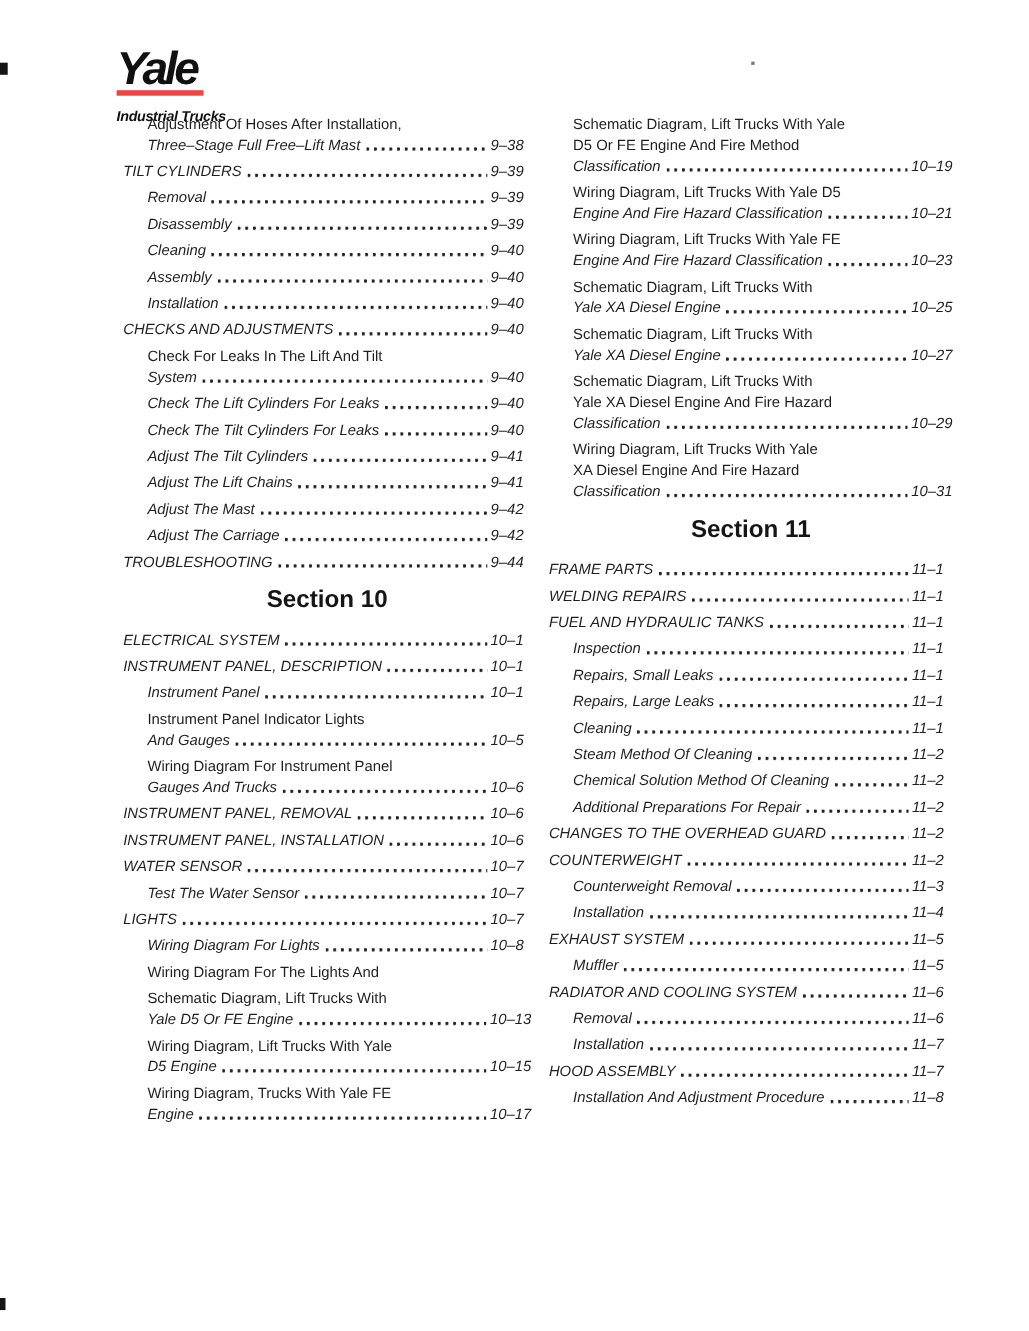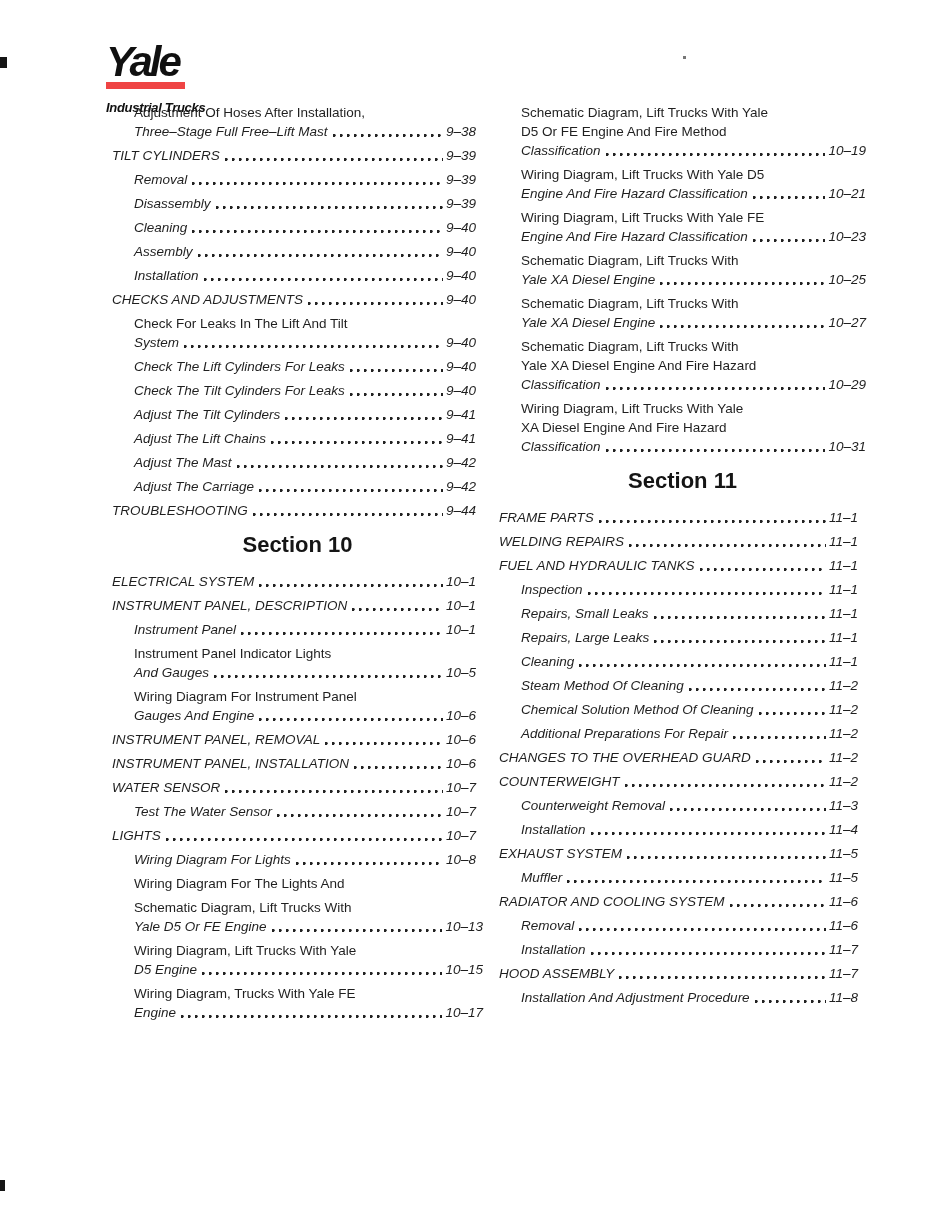--- a/index.html
+++ b/index.html
@@ -21,21 +21,21 @@
   
   .logo { position: absolute; left: 106px; top: 44px; }
   .logo .brand {
     display: inline-block;
     font-style: italic;
     font-weight: bold;
     font-size: 42px;
     line-height: 0.85;
     letter-spacing: -3px;
     color: #101010;
-    border-bottom: 7px solid #ef4444;
+    border-bottom: 5px solid #ef4444;
     padding: 0 6px 2px 0;
   }
   .logo .tagline {
     font-style: italic;
     font-weight: bold;
     font-size: 13px;
     letter-spacing: -0.3px;
     color: #101010;
     margin-top: 11px;
   }
@@ -231,21 +231,21 @@
           <div class="line">Instrument Panel Indicator Lights</div>
           <div class="line last">
             <span class="txt">And Gauges</span>
             <span class="leader"></span>
             <span class="pg">10–5</span>
           </div>
         </div>
         <div class="toc-entry sub">
           <div class="line">Wiring Diagram For Instrument Panel</div>
           <div class="line last">
-            <span class="txt">Gauges And Engine</span>
+            <span class="txt">Gauges And Trucks</span>
             <span class="leader"></span>
             <span class="pg">10–6</span>
           </div>
         </div>
         <div class="toc-entry main">
           <div class="line last">
             <span class="txt">INSTRUMENT PANEL, REMOVAL</span>
             <span class="leader"></span>
             <span class="pg">10–6</span>
           </div>

